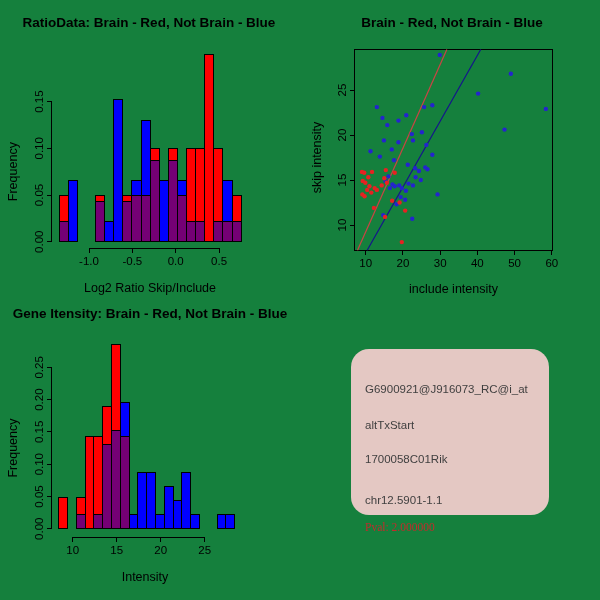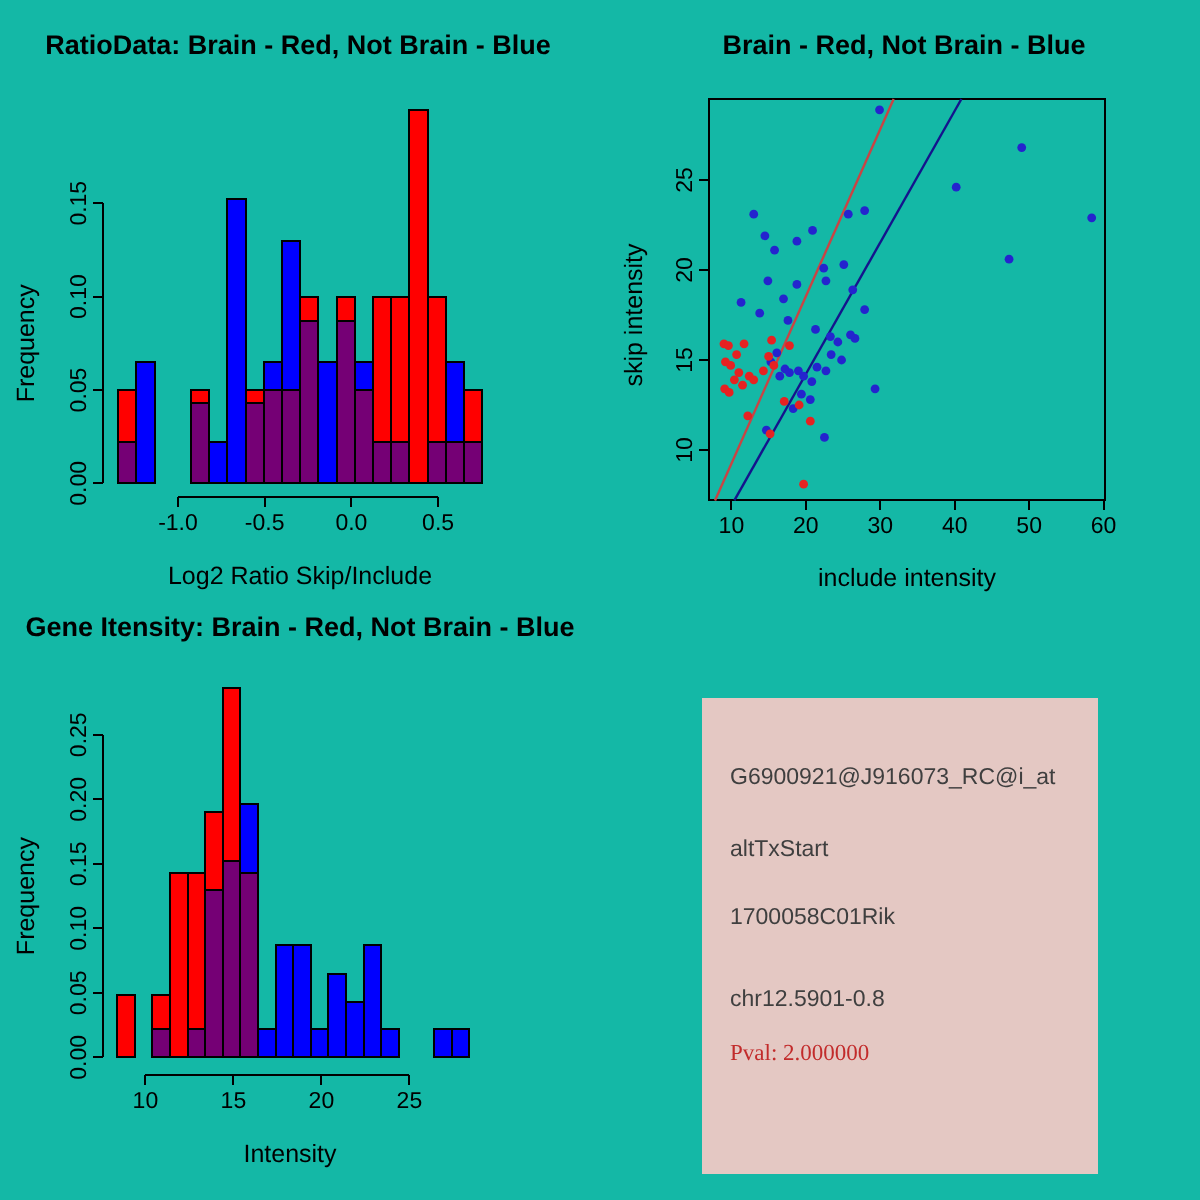--- a/index.html
+++ b/index.html
@@ -1,25 +1,25 @@
 <!DOCTYPE html>
 <html><head>
 <meta charset="utf-8">
 <style>
   html,body{margin:0;padding:0;background:#fff;}
-  #stage{position:relative;width:600px;height:600px;background:#14b8a6;overflow:hidden;
+  #stage{position:relative;width:600px;height:600px;background:#15803d;overflow:hidden;
          font-family:"Liberation Sans",sans-serif;}
   .panel{position:absolute;width:300px;height:300px;}
   svg text{fill:#000;}
   .ctitle{font-family:"Liberation Sans",sans-serif;font-size:13.5px;font-weight:bold;}
   .tick{font-family:"Liberation Sans",sans-serif;font-size:11.5px;}
   .alab{font-family:"Liberation Sans",sans-serif;font-size:12.5px;}
   .ax{stroke:#000;stroke-width:1;shape-rendering:crispEdges;}
   .bar{stroke:#000;stroke-width:1;shape-rendering:crispEdges;}
-  .info-panel{position:absolute;left:351px;top:349px;width:198px;height:238px;}
+  .info-panel{position:absolute;left:351px;top:349px;width:198px;height:166px;border-radius:18px;}
   .info-line{position:absolute;left:14px;font-size:11.5px;white-space:nowrap;}
 </style>
 </head>
 <body>
 
 <div id="stage">
 
   <div class="panel" style="left:0;top:0;">
     <svg width="300" height="300">
         <line x1="51.5" y1="241.7" x2="51.5" y2="101.6" class="ax"></line>
@@ -245,17 +245,17 @@
         <rect x="190.62" y="226.5034" width="8.8" height="14.19659999999999" fill="#0000FF" class="bar"></rect>
         <rect x="217.01999999999998" y="226.5034" width="8.8" height="14.19659999999999" fill="#0000FF" class="bar"></rect>
         <rect x="225.82" y="226.5034" width="8.8" height="14.19659999999999" fill="#0000FF" class="bar"></rect>
       </svg>
   </div>
 
   <div class="info-panel" style="background: rgb(228, 200, 195);">
     <div class="info-line" style="top: 34px; color: rgb(63, 63, 63);">G6900921@J916073_RC@i_at</div>
     <div class="info-line" style="top: 70px; color: rgb(63, 63, 63);">altTxStart</div>
     <div class="info-line" style="top: 104px; color: rgb(63, 63, 63);">1700058C01Rik</div>
-    <div class="info-line" style="top: 145px; color: rgb(63, 63, 63);">chr12.5901-0.8</div>
+    <div class="info-line" style="top: 145px; color: rgb(63, 63, 63);">chr12.5901-1.1</div>
     <div class="info-line" style="top: 172px; color: rgb(194, 43, 43); font-family: Liberation Serif, serif;">Pval: 2.000000</div>
   </div>
 
 </div>
 
 </body></html>

